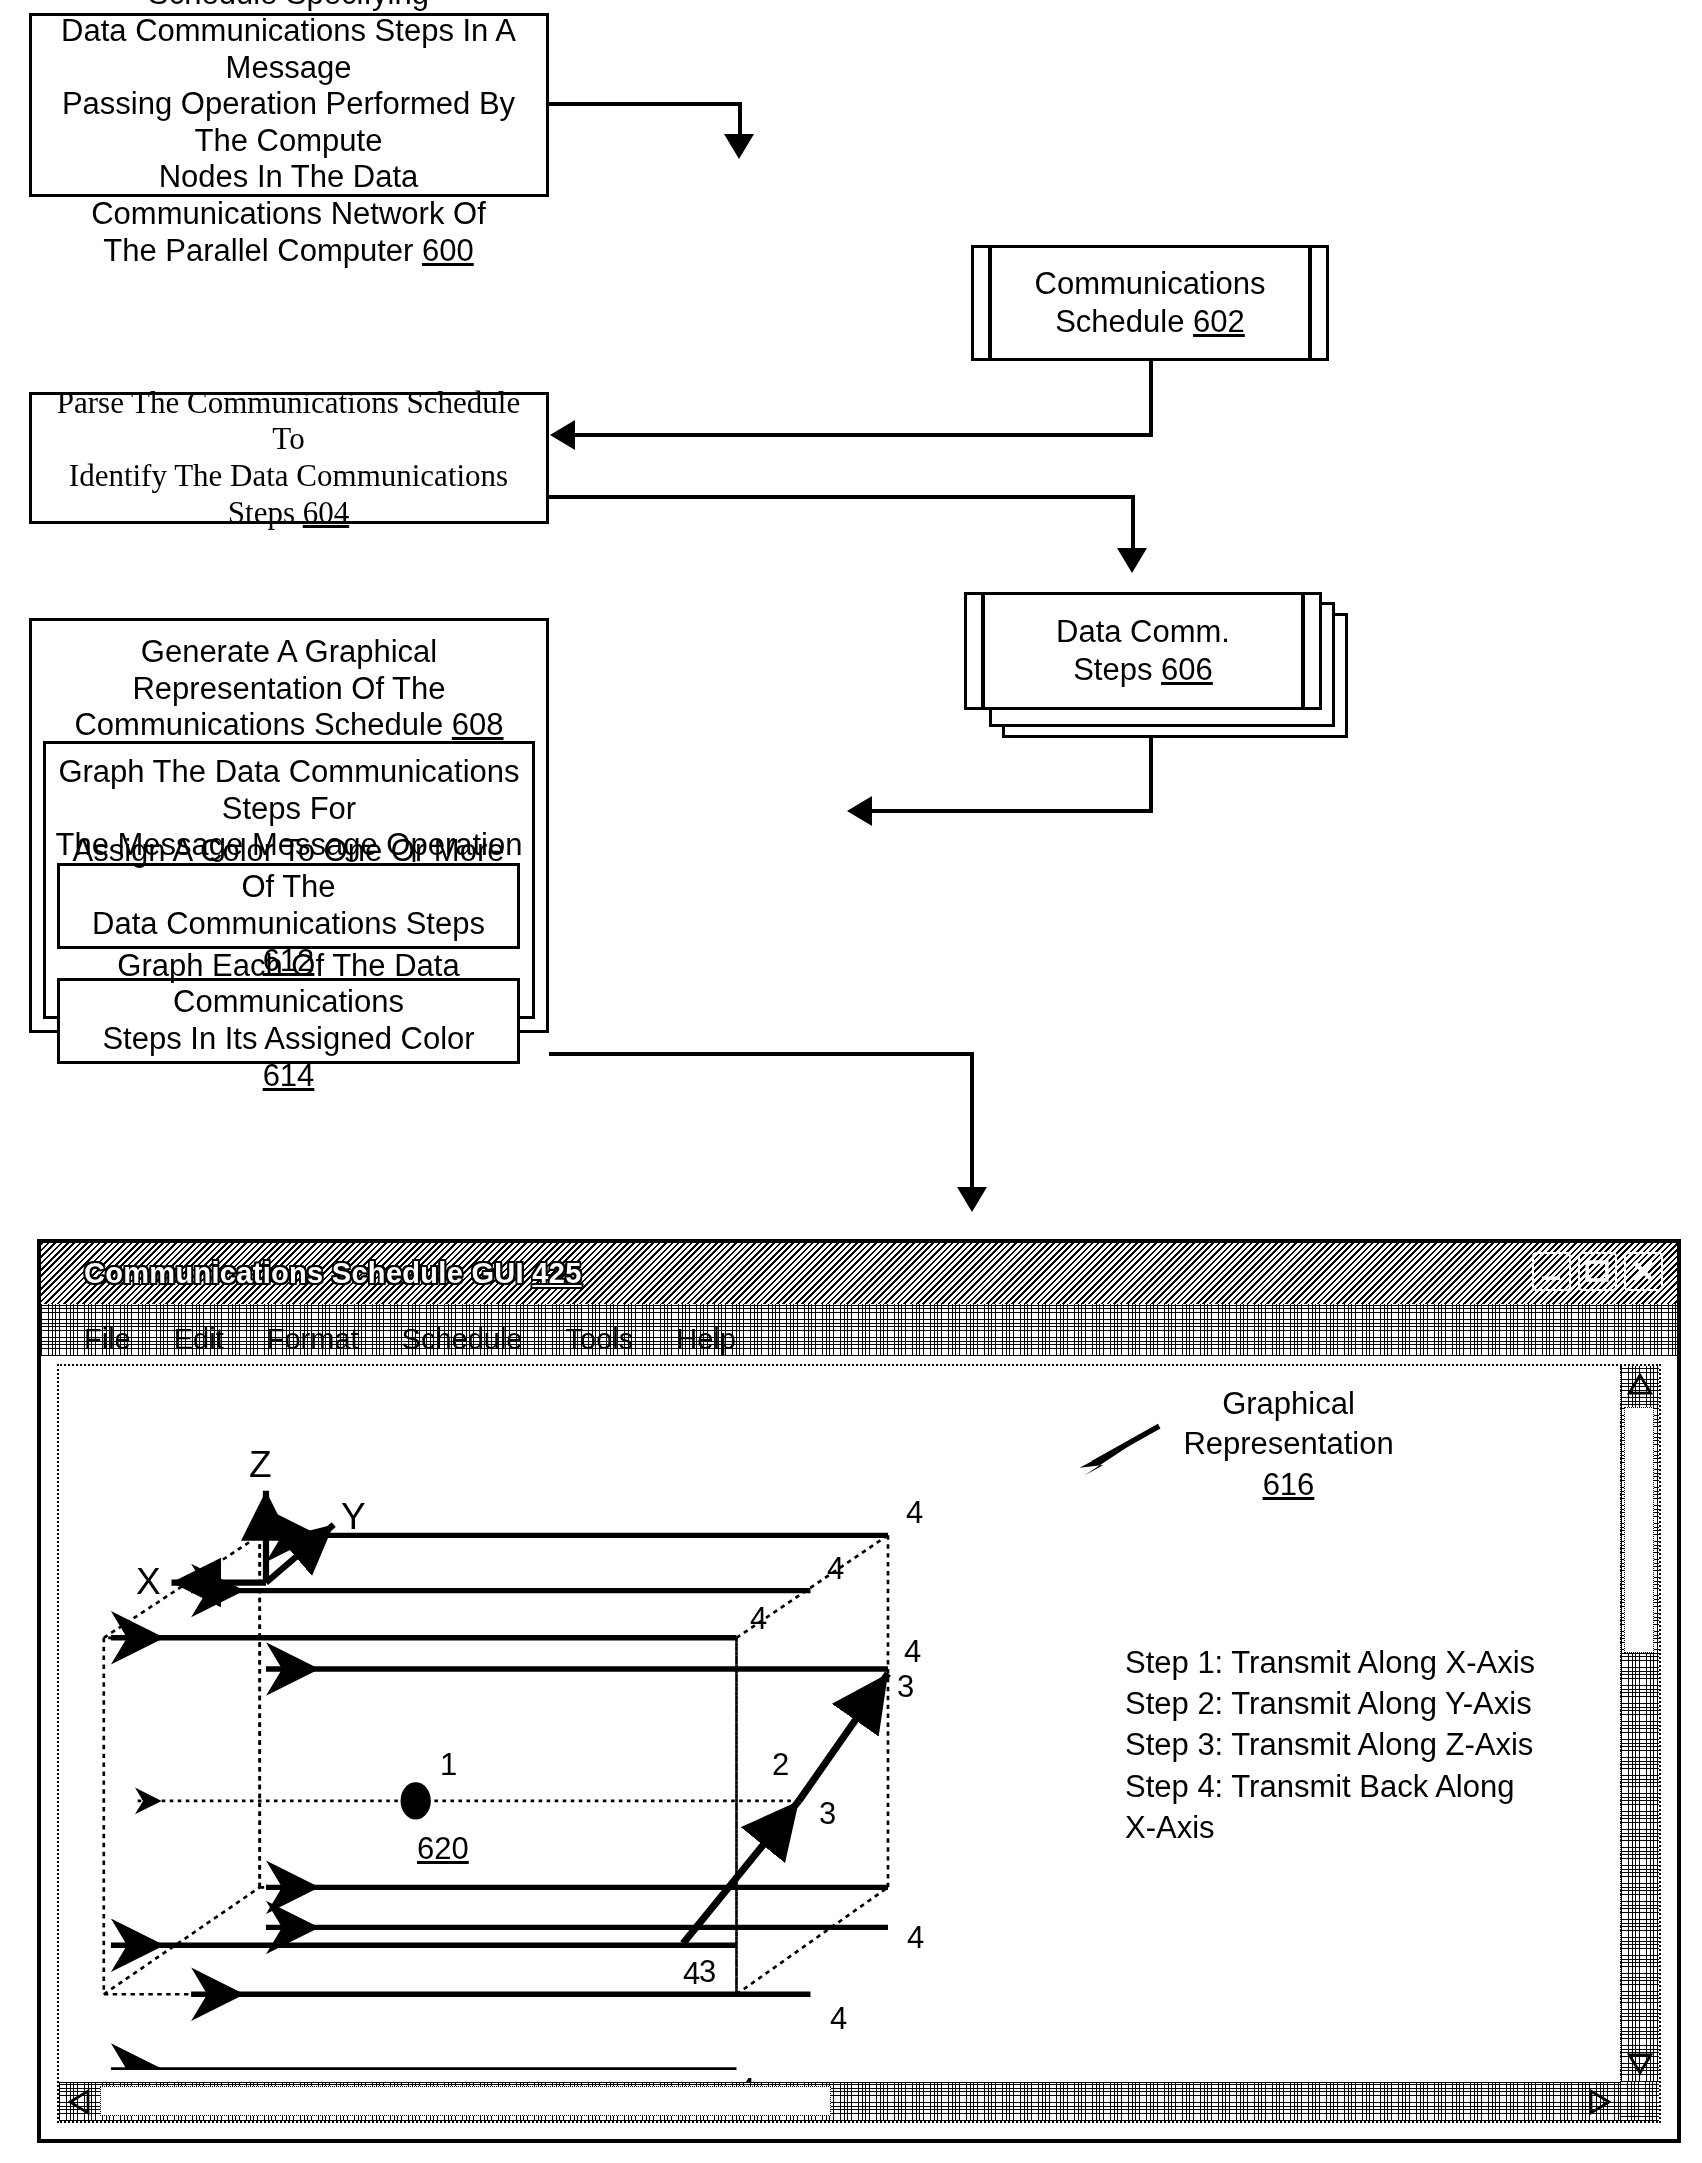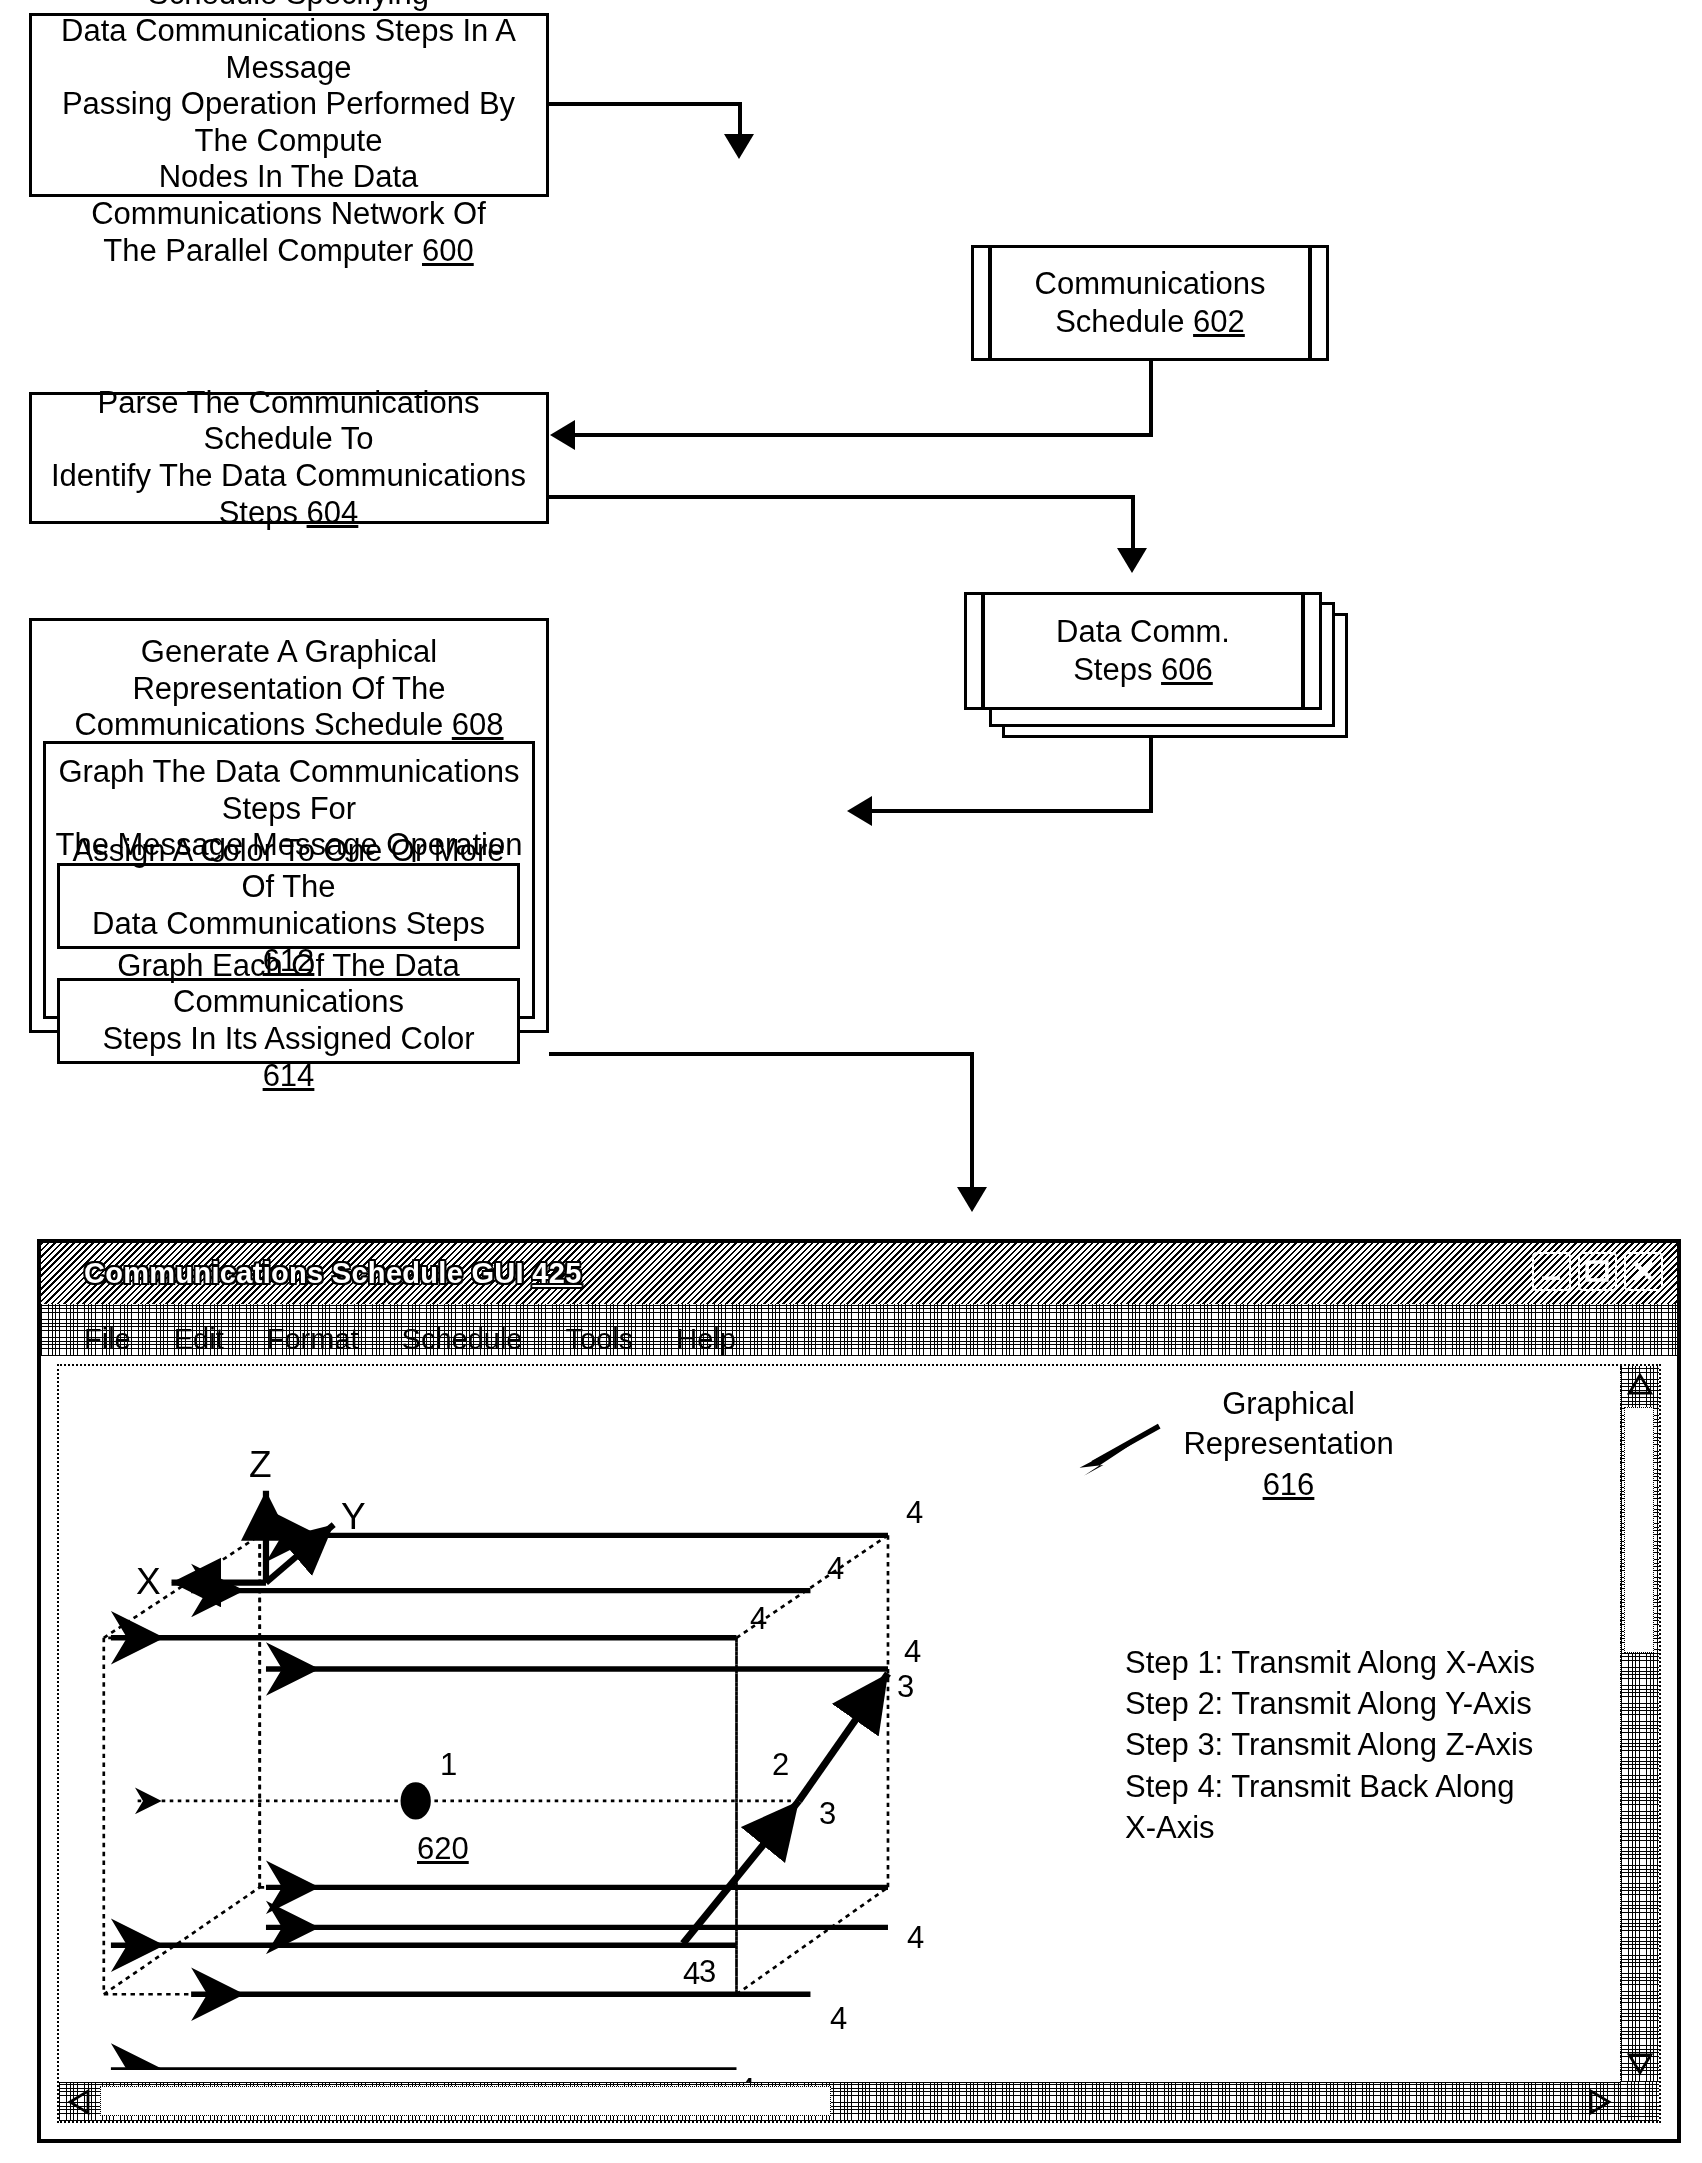--- a/index.html
+++ b/index.html
@@ -271,21 +271,21 @@
         <span>Communications</span><br>
         <span>Schedule </span><span class="num">602</span>
       </span>
     </div>
   </div>
 
   <div class="ln v" style="left:1149px; top:361px; height:76px;"></div>
   <div class="ln h" style="left:564px; top:433px; width:586px;"></div>
   <div class="arrow-l" style="left:550px; top:420px;"></div>
 
-  <div class="fbox" style="left:28.5px; top:392px; width:520px; height:132px;">
+  <div class="fbox" style="left:28.5px; top:392px; width:520px; height:132px;font-family:Liberation Serif, serif;">
     <span class="txt">
       <span>Parse The Communications Schedule To</span><br>
       <span>Identify The Data Communications Steps </span><span class="num">604</span>
     </span>
   </div>
 
   <div class="ln h" style="left:549px; top:495px; width:584px;"></div>
   <div class="ln v" style="left:1131px; top:495px; height:61px;"></div>
   <div class="arrow-d" style="left:1117px; top:548px;"></div>
 

